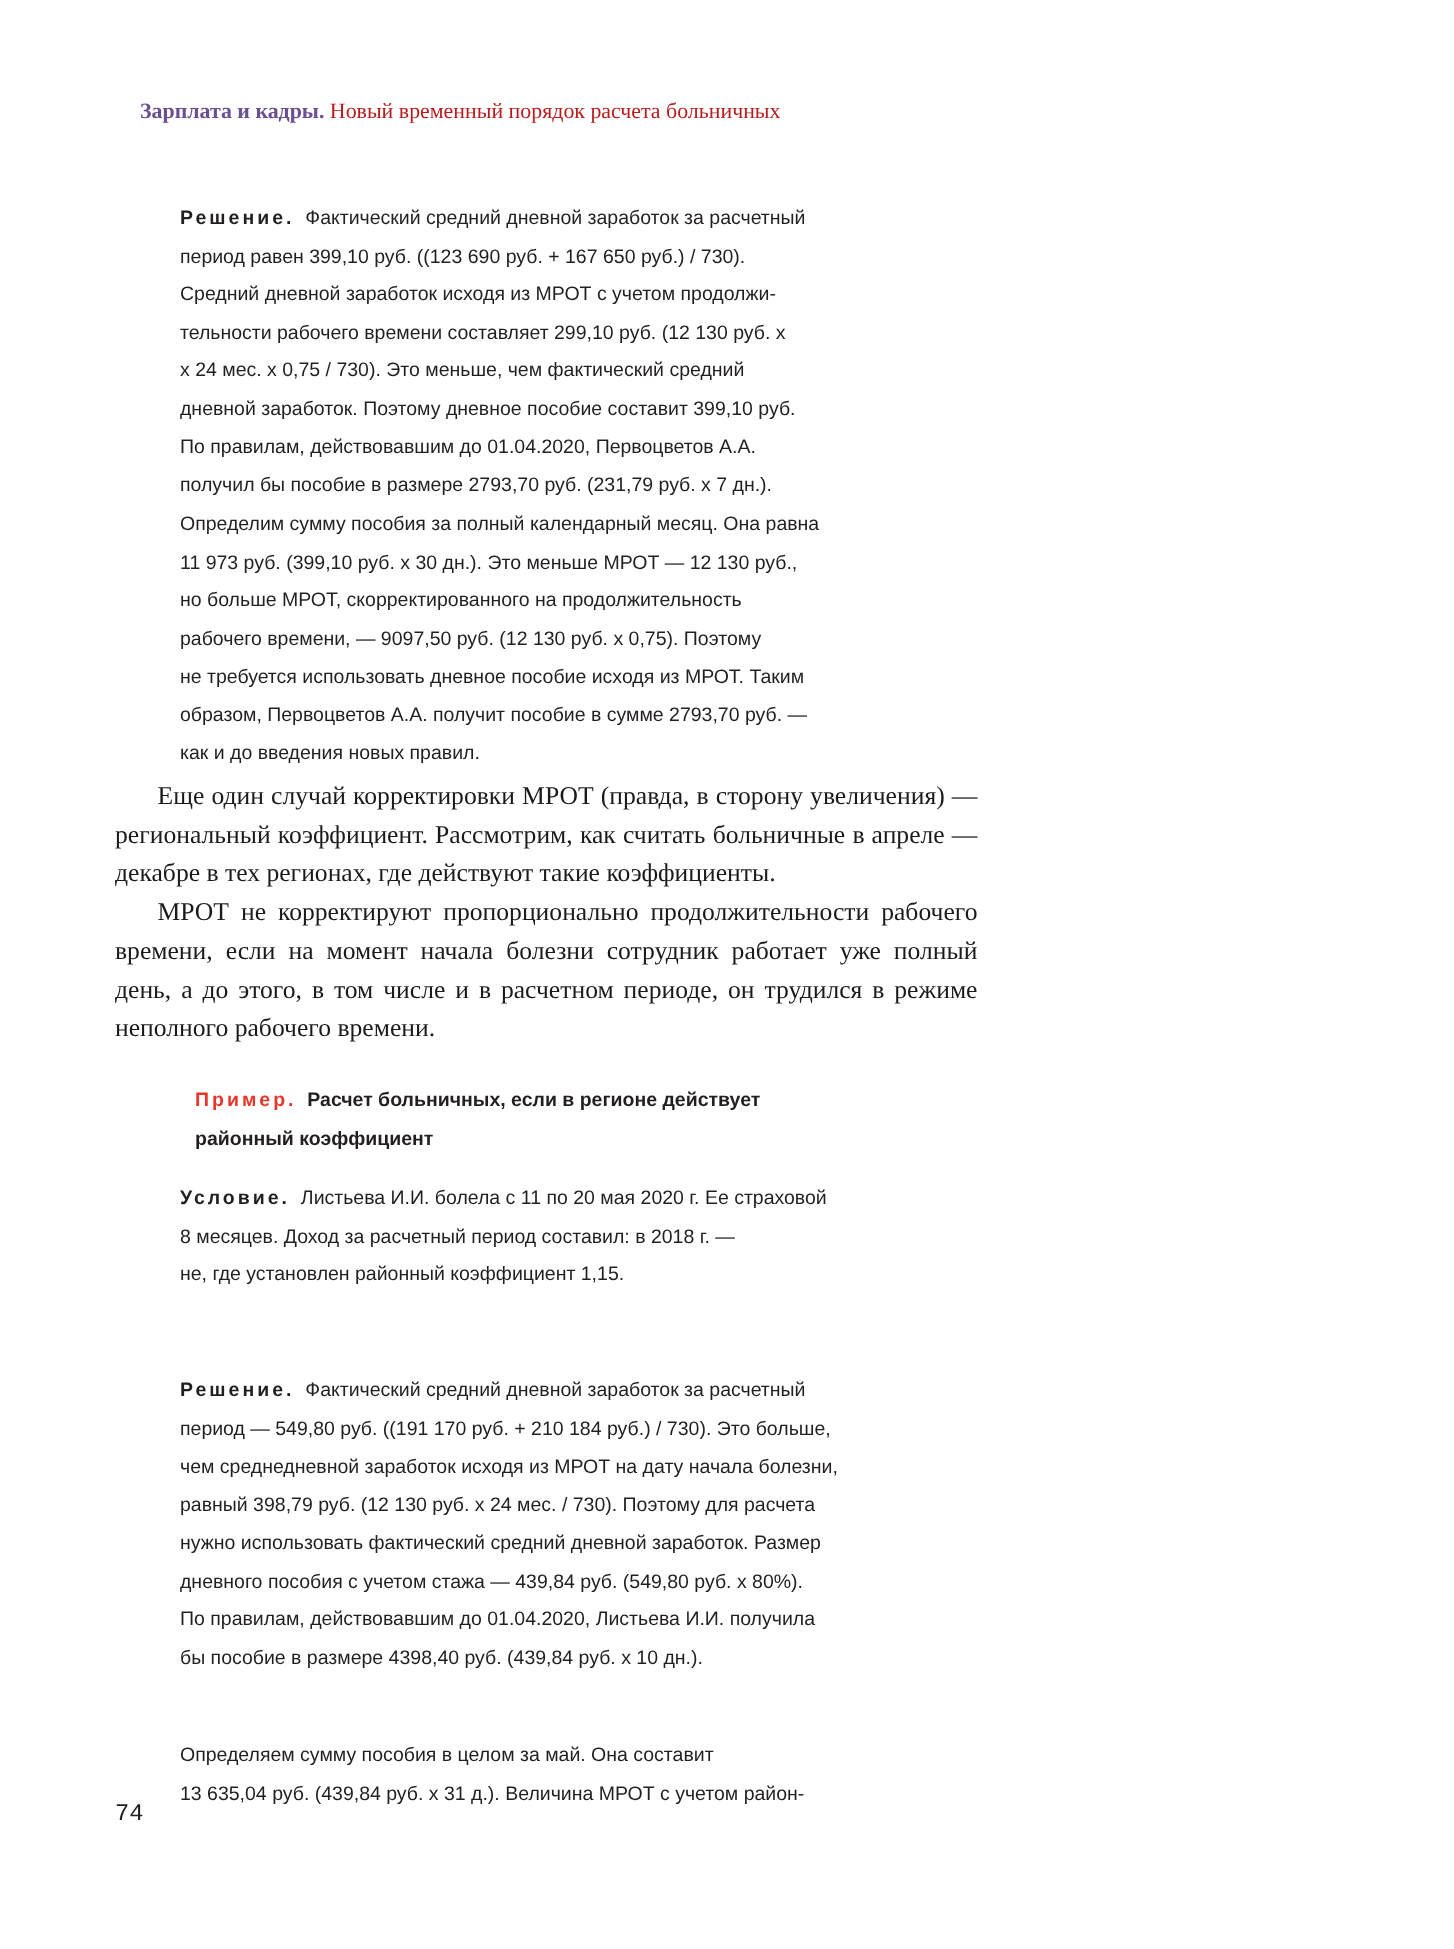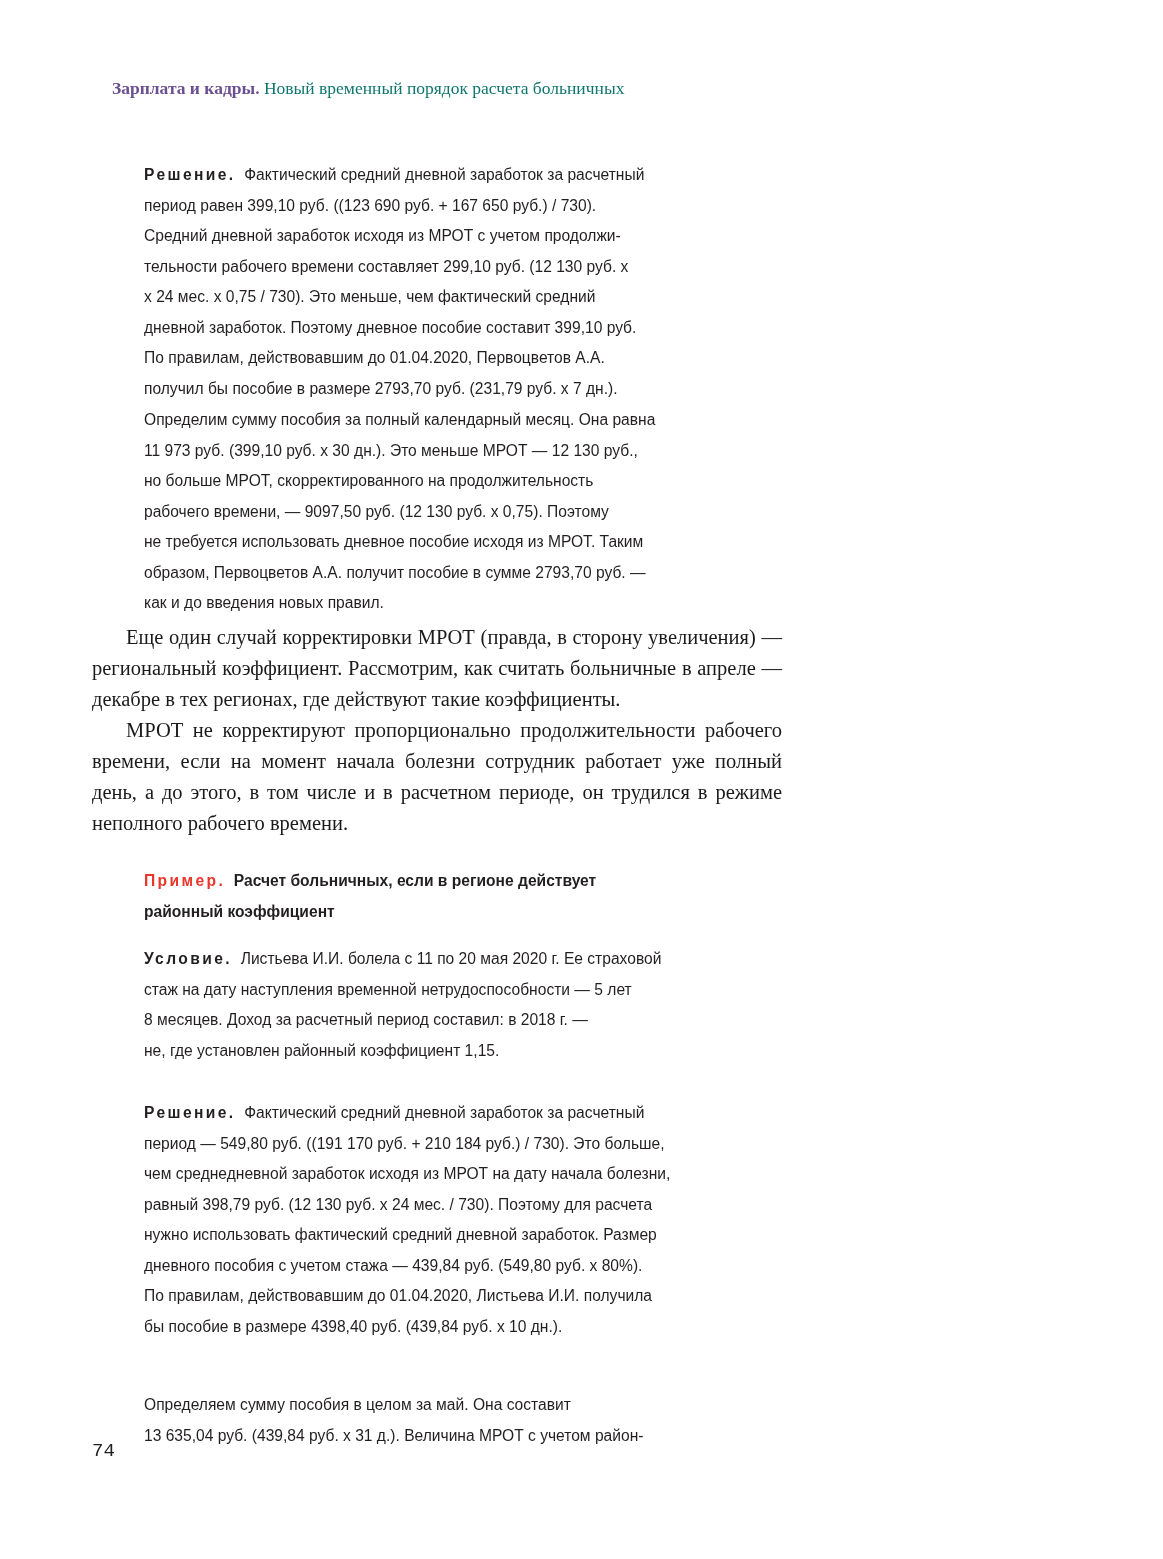--- a/index.html
+++ b/index.html
@@ -27,21 +27,21 @@
     line-height: 1.2;
     white-space: nowrap;
   }
   .runhead .rh-bold {
     font-weight: bold;
     color: #6b4f91;
     font-family: "Liberation Serif", serif;
     margin-left: 20px;
   }
   .runhead .rh-rest {
-    color: #0f766e;
+    color: #b91c1c;
     text-align: center;
   }
 
   
   .block-sans {
     position: absolute;
     left: 144px;
     width: 640px;
     font-family: "Liberation Sans", sans-serif;
     font-size: 15.6px;
@@ -118,28 +118,27 @@
     <span class="line">не требуется использовать дневное пособие исходя из МРОТ. Таким</span>
     <span class="line">образом, Первоцветов А.А. получит пособие в сумме 2793,70 руб. —</span>
     <span class="line">как и до введения новых правил.</span>
   </div>
 
   <div class="block-serif" style="top:622px;">
     <p>Еще один случай корректировки МРОТ (правда, в сторону увеличения) — региональный коэффициент. Рассмотрим, как считать больничные в апреле — декабре в тех регионах, где действуют такие коэффициенты.</p>
     <p>МРОТ не корректируют пропорционально продолжительности рабочего времени, если на момент начала болезни сотрудник работает уже полный день, а до этого, в том числе и в расчетном периоде, он трудился в режиме неполного рабочего времени.</p>
   </div>
 
-  <div class="block-sans" style="top:866px;">
+  <div class="block-sans" style="top:866px;margin-left:12px;">
     <span class="line"><span class="hdr-red">Пример.</span>&nbsp; <span class="bold-run">Расчет больничных, если в регионе действует</span></span>
     <span class="line bold-run">районный коэффициент</span>
   </div>
 
   <div class="block-sans" style="top:944px;">
     <span class="line"><span class="lead">Условие.</span>&nbsp; <span>Листьева И.И. болела с 11 по 20 мая 2020 г. Ее страховой</span></span>
-    <span class="line">стаж на дату наступления временной нетрудоспособности — 5 лет</span>
     <span class="line">8 месяцев. Доход за расчетный период составил: в 2018 г. —</span>
     <span class="line">не, где установлен районный коэффициент 1,15.</span>
   </div>
 
   <div class="block-sans" style="top:1098px;">
     <span class="line"><span class="lead">Решение.</span>&nbsp; <span>Фактический средний дневной заработок за расчетный</span></span>
     <span class="line">период — 549,80 руб. ((191 170 руб. + 210 184 руб.) / 730). Это больше,</span>
     <span class="line">чем среднедневной заработок исходя из МРОТ на дату начала болезни,</span>
     <span class="line">равный 398,79 руб. (12 130 руб. х 24 мес. / 730). Поэтому для расчета</span>
     <span class="line">нужно использовать фактический средний дневной заработок. Размер</span>

